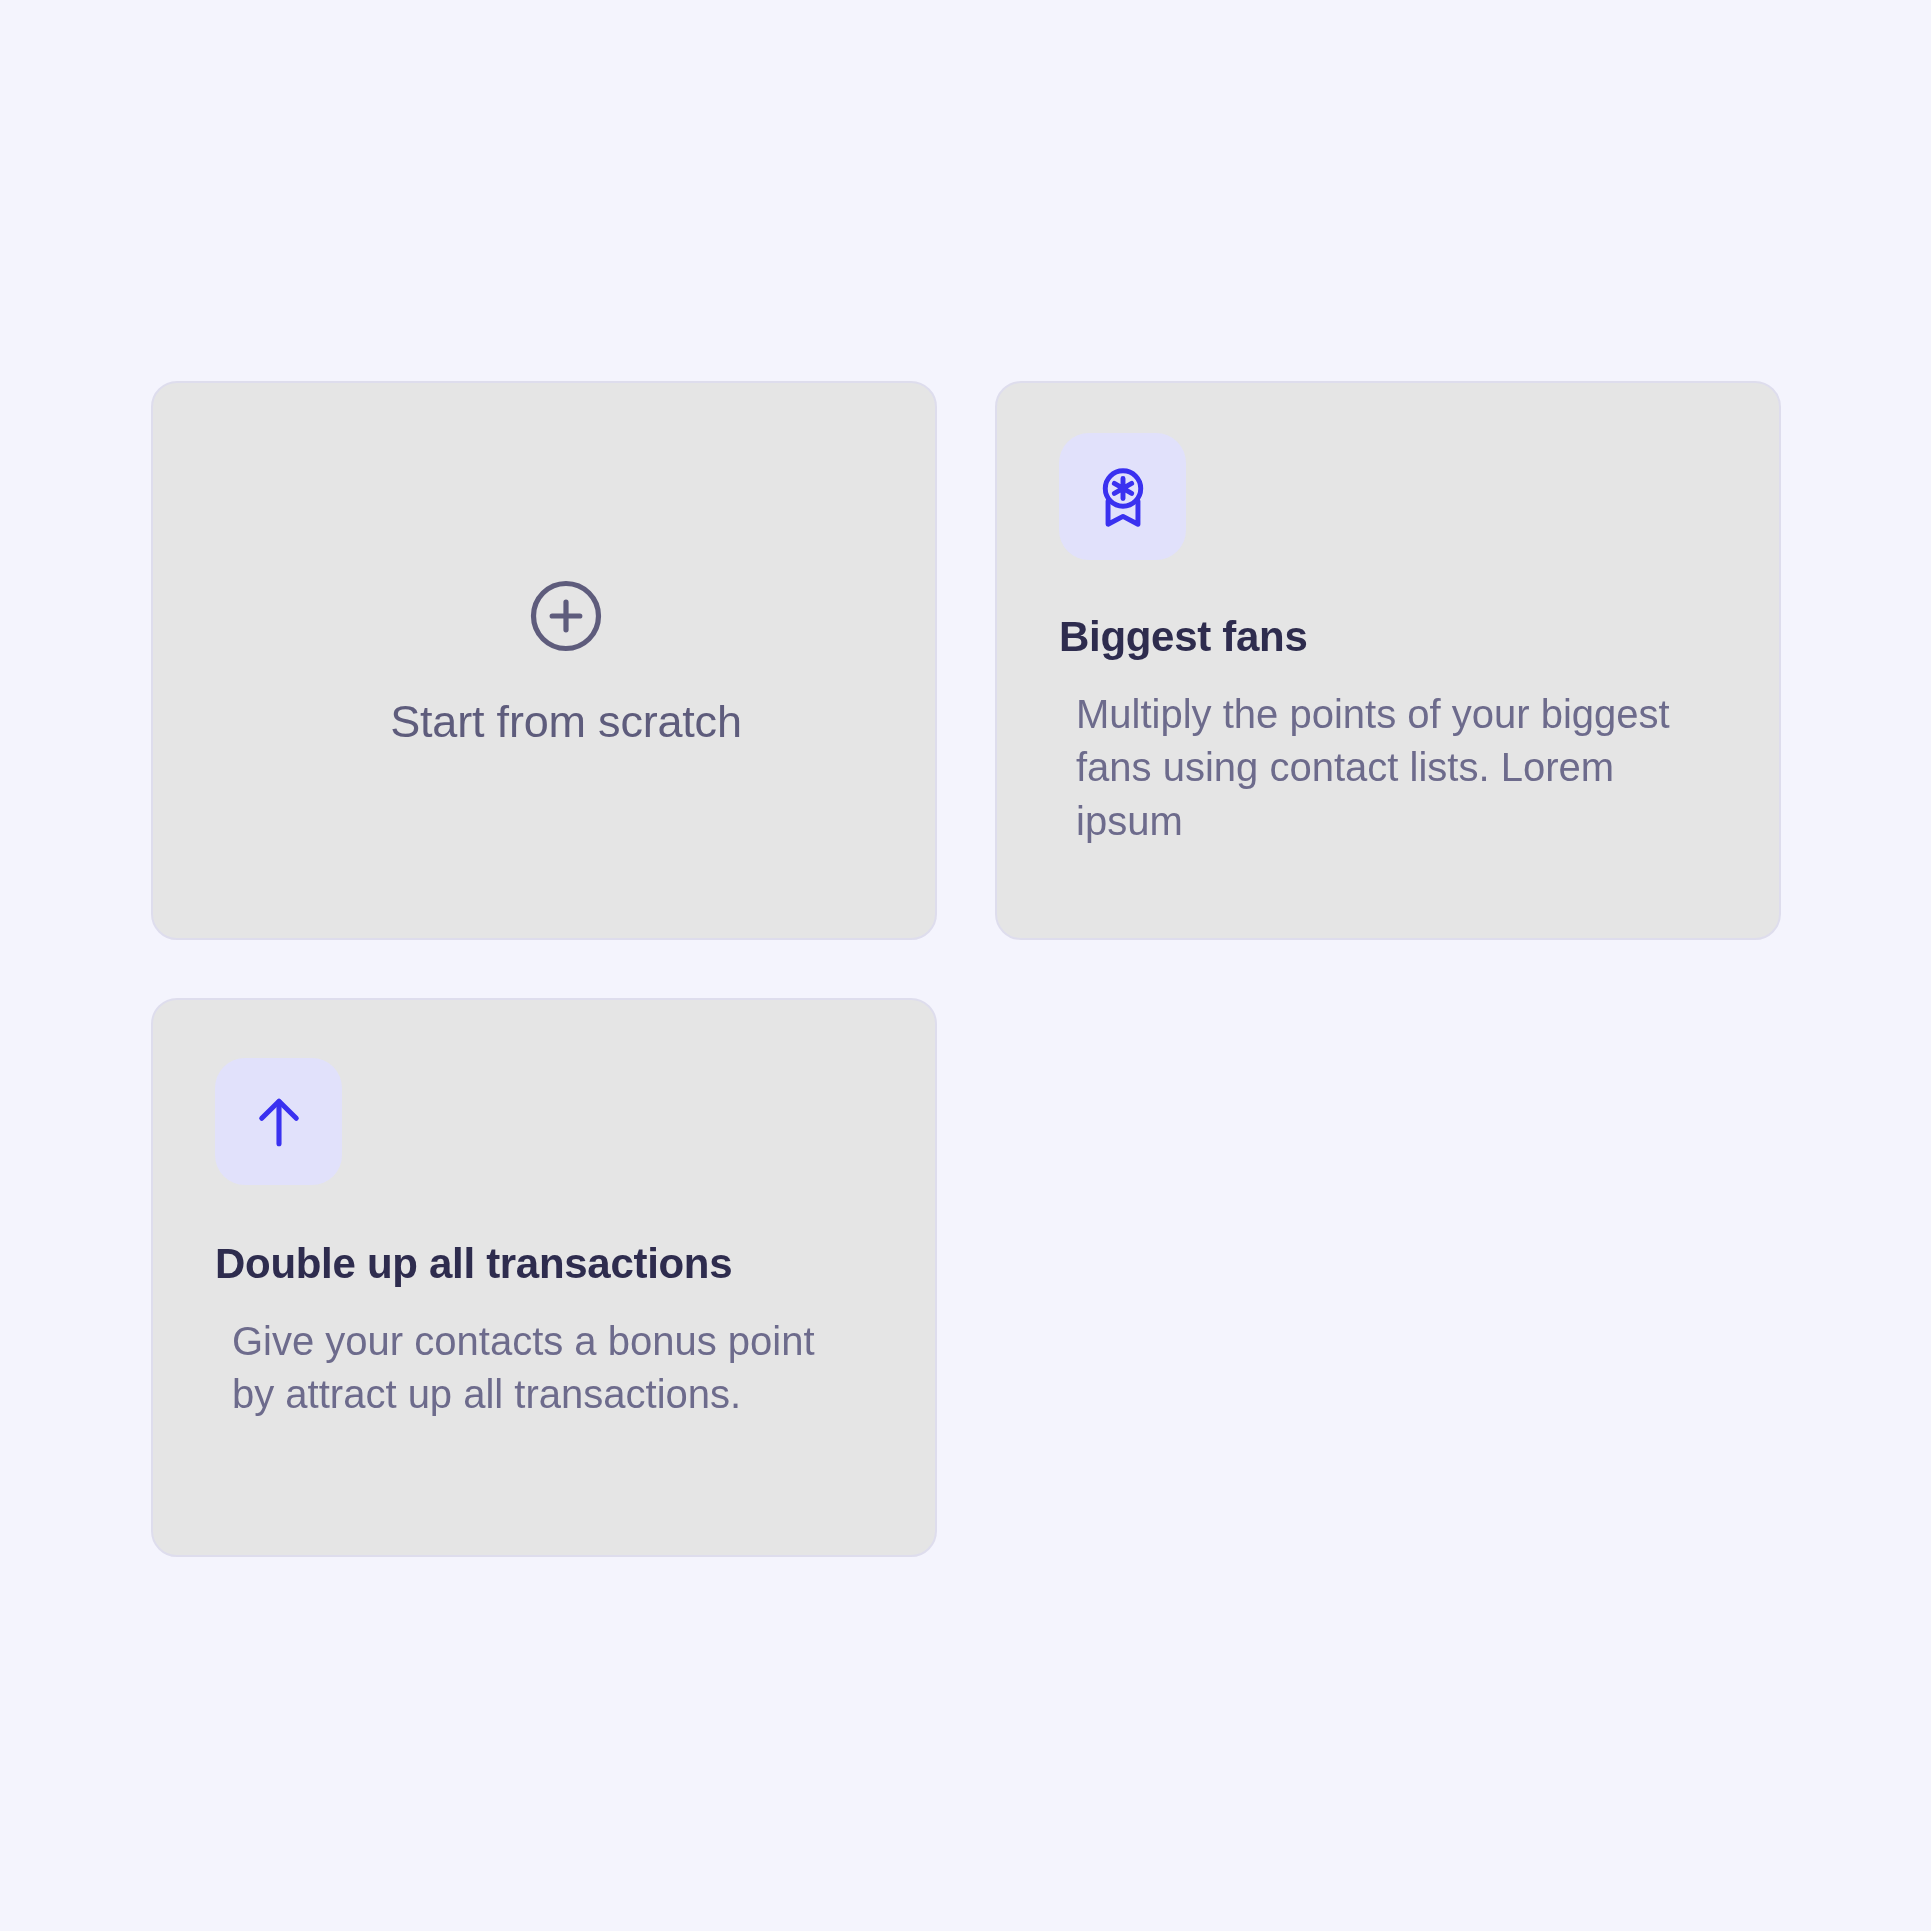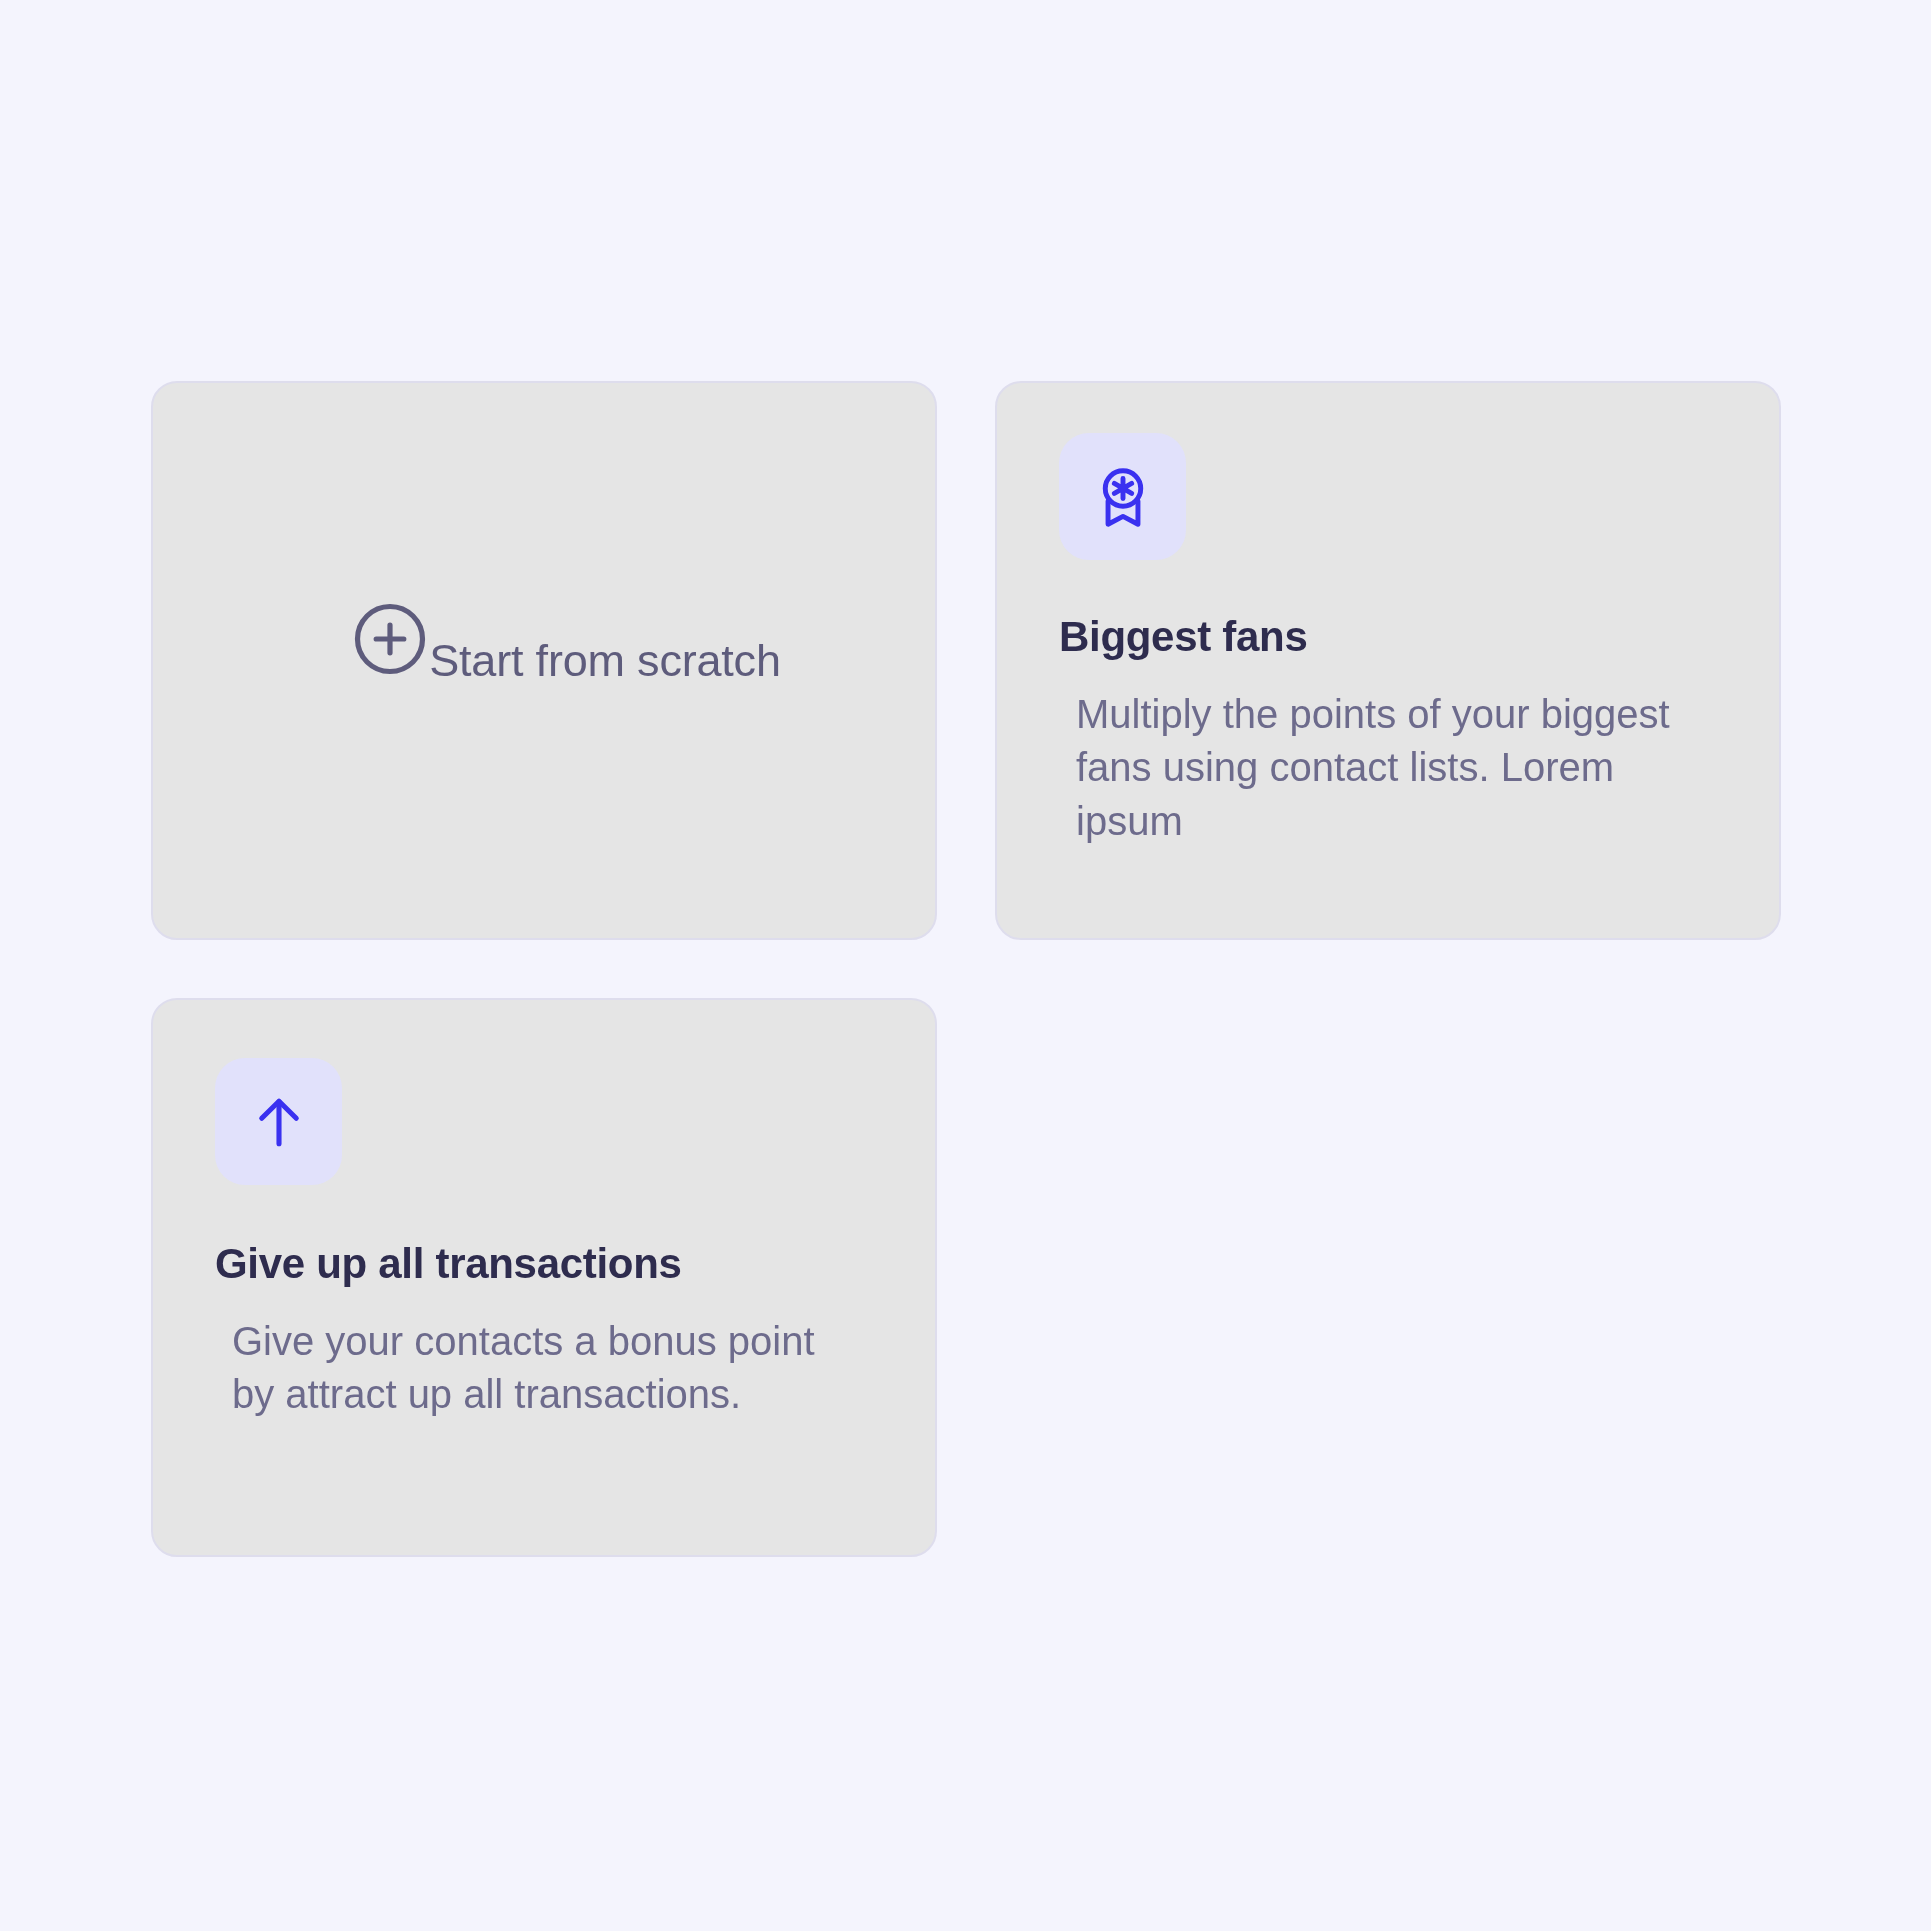--- a/index.html
+++ b/index.html
@@ -39,21 +39,21 @@
     border: 2px solid #dedded;
     border-radius: 26px;
     box-sizing: border-box;
     position: relative;
     overflow: hidden;
   }
 
   
   .card.blank {
     display: flex;
-    flex-direction: row;
+    flex-direction: column;
     align-items: center;
     justify-content: center;
     padding-left: 44px;
   }
   .plus-circle {
     width: 78px;
     height: 78px;
     display: block;
     margin-bottom: 44px;
   }
@@ -136,20 +136,20 @@
 
     <div class="card feature">
       <div class="icon-tile">
         <span>
           <svg width="72" height="72" viewBox="0 0 48 48" fill="none" xmlns="http://www.w3.org/2000/svg" aria-hidden="true">
             <path d="M24 38.5V10.5" stroke="#3a31f0" stroke-width="3.4" stroke-linecap="round"></path>
             <path d="M12.5 21.5L24 10.2l11.5 11.3" stroke="#3a31f0" stroke-width="3.4" stroke-linecap="round" stroke-linejoin="round"></path>
           </svg>
         </span>
       </div>
-      <h3 class="card-title">Give up all transactions</h3>
+      <h3 class="card-title">Double up all transactions</h3>
       <p class="card-desc">Give your contacts a bonus point by attract up all transactions.</p>
     </div>
 
 
   </div>
 </div>
 
 
 </body></html>

